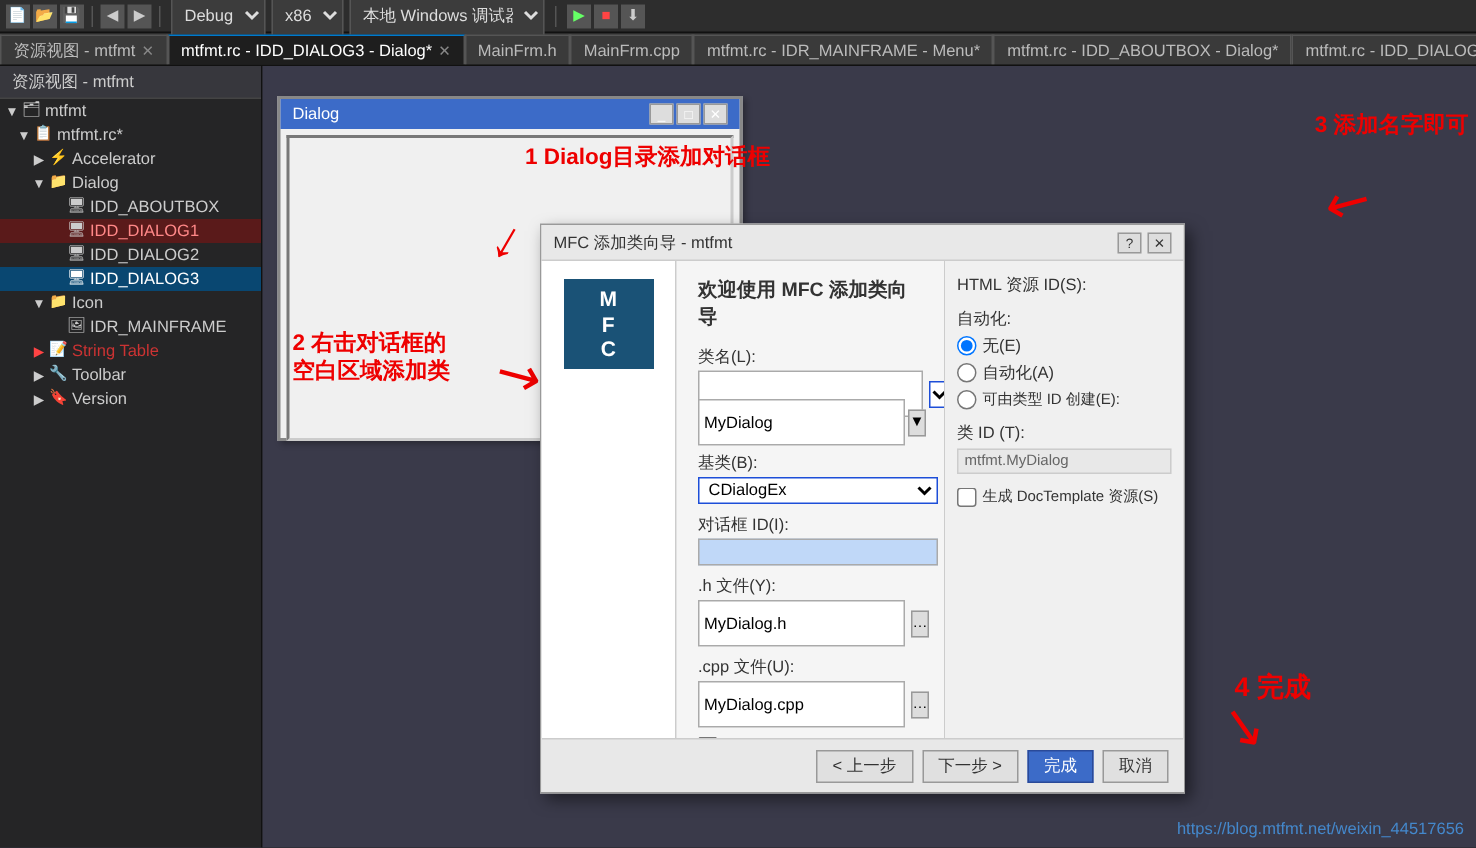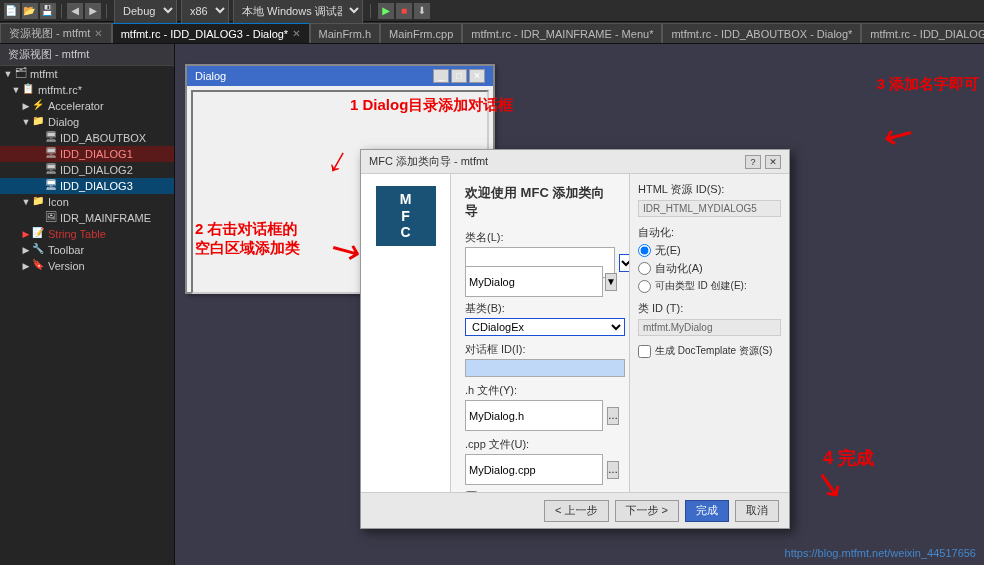--- a/index.html
+++ b/index.html
@@ -627,21 +627,20 @@
 
           <div class="form-checkbox-row" style="margin-top:4px;">
             <input type="checkbox" style="">
             <label>Active Accessibility(Y)</label>
           </div>
         </div>
 
         <div class="right-panel">
           <div class="right-panel-section">
             <div class="right-panel-label">HTML 资源 ID(S):</div>
-            <div class="right-panel-value">IDR_HTML_MYDIALOG5</div>
           </div>
           <div class="right-panel-section auto-section">
             <div class="right-panel-label">自动化:</div>
             <div class="radio-group">
               <div class="radio-row">
                 <input type="radio" name="automation" checked="" style="">
                 <label>无(E)</label>
               </div>
               <div class="radio-row">
                 <input type="radio" name="automation" style="">

